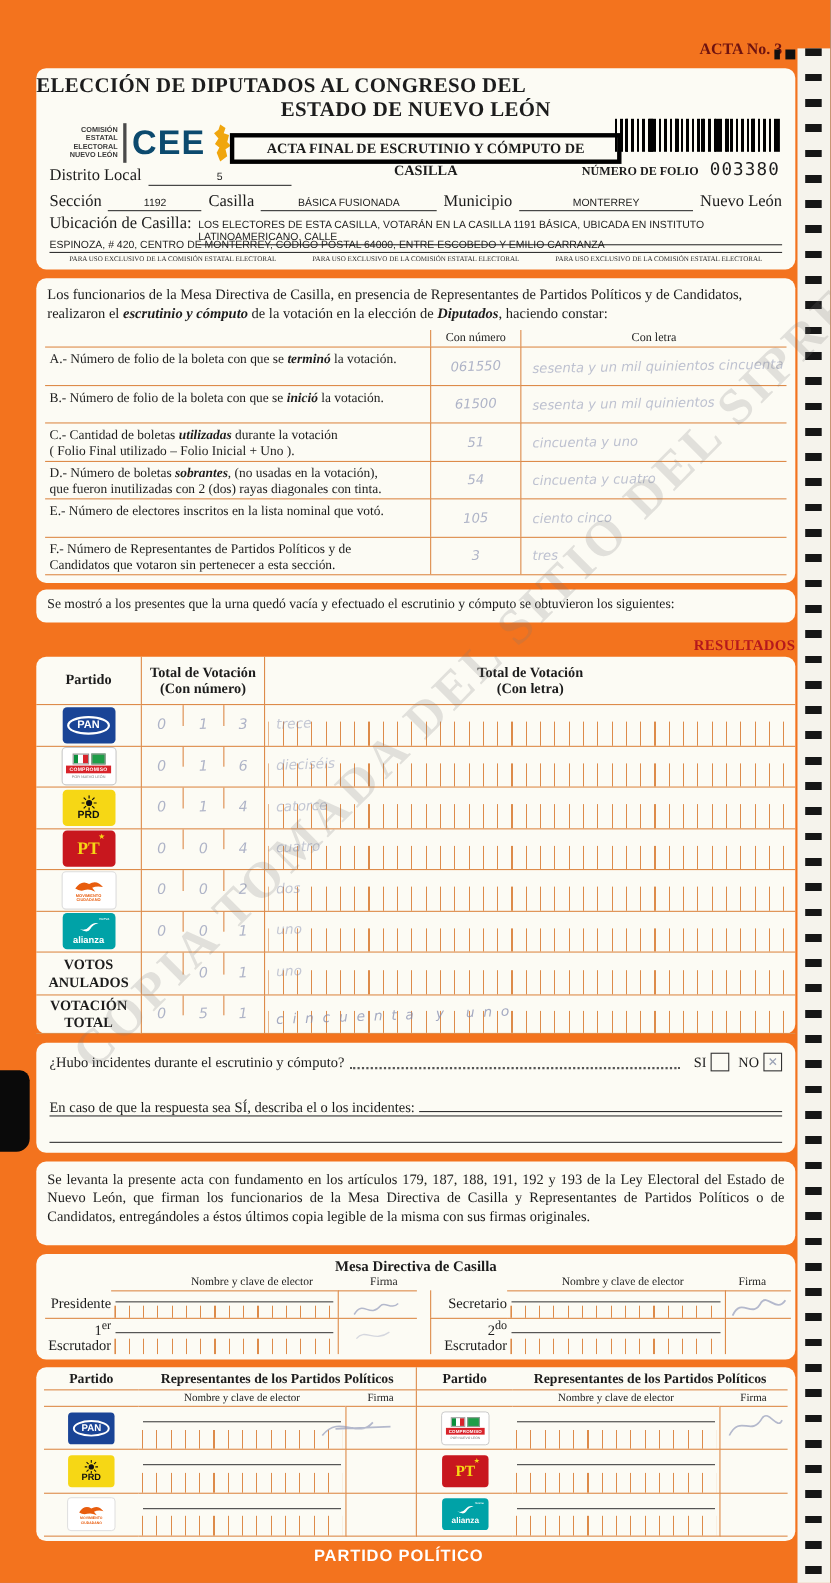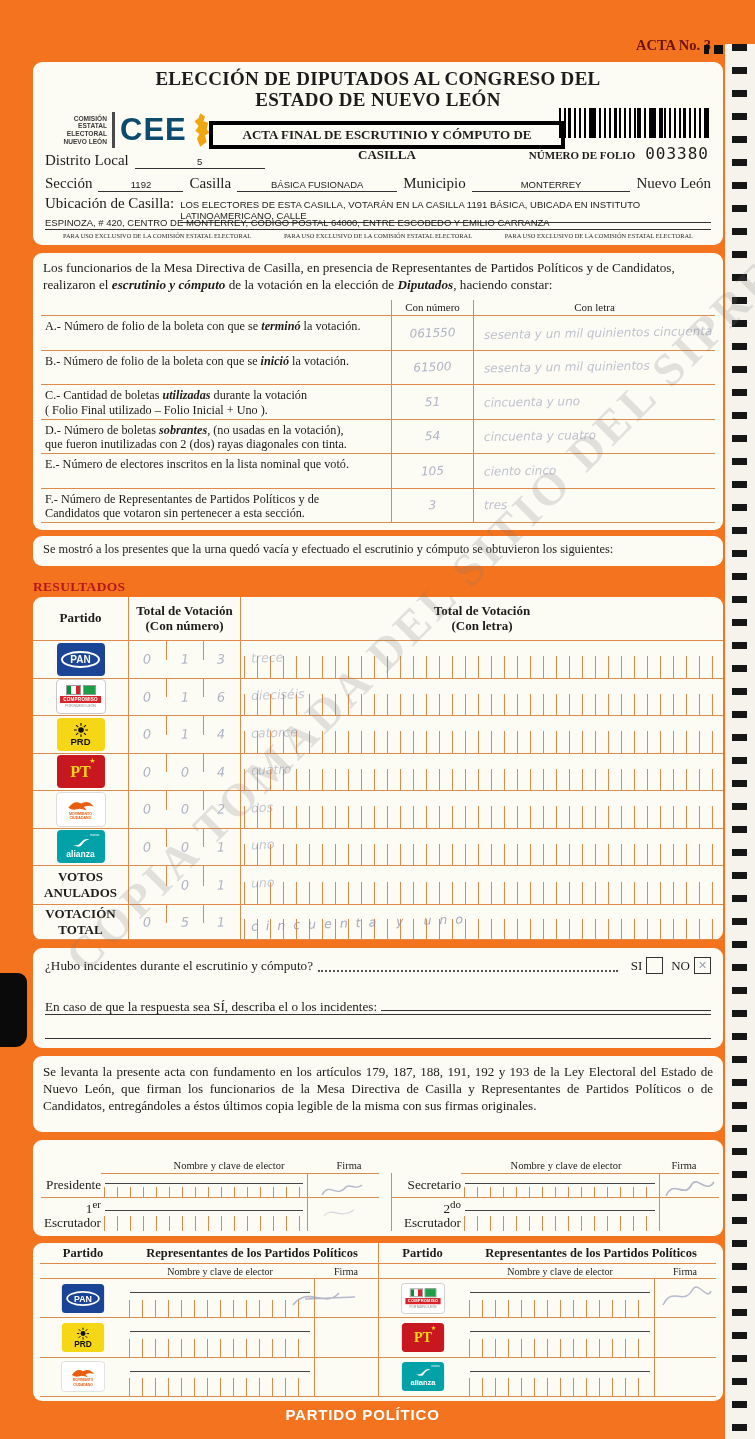--- a/index.html
+++ b/index.html
@@ -14,21 +14,21 @@
   .blob{position:absolute;left:0;top:973px;width:27px;height:74px;background:#0a0a0a;
         border-radius:0 9px 12px 0;z-index:6;}
   .wm{position:absolute;left:55px;top:945px;width:980px;transform:rotate(-45deg);
       transform-origin:0 0;font-weight:bold;font-size:46px;letter-spacing:4px;
       color:rgba(120,120,120,0.20);white-space:nowrap;z-index:30;pointer-events:none;}
   
   .panel{position:absolute;left:33px;width:690px;background:#fcfbf4;border-radius:9px;z-index:2;}
   .acta-no{position:absolute;right:44px;top:37px;font-weight:bold;font-size:14.5px;color:#6e1310;z-index:3;}
   
   .p1{top:62px;height:183px;}
-  .t1{position:absolute;top:6px;left:0;right:0;text-align:center;font-weight:bold;font-size:19px;letter-spacing:.3px;}
+  .t1{position:absolute;top:6px;left:0;right:0;text-align:left;font-weight:bold;font-size:19px;letter-spacing:.3px;}
   .t2{position:absolute;top:27px;left:0;right:0;text-align:center;font-weight:bold;font-size:19px;letter-spacing:.3px;}
   .ceelogo{position:absolute;left:12px;top:44px;display:flex;align-items:center;height:48px;}
   .org{font-family:"Liberation Sans",sans-serif;font-weight:bold;font-size:6.6px;line-height:7.6px;
        color:#3b3b3b;text-align:right;width:62px;}
   .ldiv{width:3px;height:36px;background:#4a4a4a;margin:0 5px;}
   .cee{font-family:"Liberation Sans",sans-serif;font-weight:900;font-size:31px;color:#0c4a6e;letter-spacing:1px;}
   .state{margin-left:2px;}
   .subbox{position:absolute;left:176px;top:59px;width:348px;height:20px;border:4px solid #000000;
           text-align:center;font-weight:bold;font-size:13px;line-height:20px;background:#fcfbf4;}
   .barcode{position:absolute;right:14px;top:46px;width:150px;height:30px;background:
@@ -58,21 +58,21 @@
   
   .hw{font-family:"DejaVu Sans",sans-serif;font-style:italic;color:#8089ad;opacity:.62;
       transform:rotate(-2deg);}
   .afn .hw{position:absolute;left:0;right:0;top:50%;transform:translateY(-50%) rotate(-2deg);
            text-align:center;font-size:12px;}
   .afw .hw{position:absolute;left:10px;top:50%;transform:translateY(-50%) rotate(-1deg);
            font-size:12px;white-space:nowrap;opacity:.5;}
   
   .p3{top:536px;height:30px;}
   .band{padding:6px 10px 0 10px;font-size:12.4px;}
-  .restitle{position:absolute;left:33px;width:690px;top:579px;text-align:left;z-index:2;
+  .restitle{position:absolute;left:33px;width:690px;top:579px;text-align:right;z-index:2;
             color:#b5181c;font-weight:bold;font-size:13.5px;letter-spacing:.3px;}
   
   .p4{top:597px;height:343px;}
   .rtab{position:absolute;inset:0;display:grid;grid-template-columns:95px 112px 1fr;
         grid-template-rows:44px repeat(6,37.5px) 39px 35px;}
   .rh{border-bottom:1px solid #dd8b4a;display:flex;flex-direction:column;justify-content:center;
       text-align:center;font-weight:bold;font-size:13px;line-height:1.15;}
   .rh.c2,.rh.c3{border-left:1px solid #dd8b4a;}
   .rc{border-bottom:1px solid #dd8b4a;position:relative;}
   .rc.n,.rc.w{border-left:1px solid #dd8b4a;}
@@ -500,20 +500,21 @@
     </div>
     <div class="fline fl1"></div>
     <div class="fline fl2"></div>
   </div>
 
   <div class="panel p6">
     <div class="legal">Se levanta la presente acta con fundamento en los artículos 179, 187, 188, 191, 192 y 193 de la Ley Electoral del Estado de Nuevo León, que firman los funcionarios de la Mesa Directiva de Casilla y Representantes de  Partidos Políticos o de Candidatos, entregándoles a éstos últimos copia legible de la misma con sus firmas originales.</div>
   </div>
 
   <div class="panel p7">
+    <div class="mtitle">Mesa Directiva de Casilla</div>
     <div class="mh mh1">Nombre y clave de elector</div>
     <div class="mh mh2">Firma</div>
     <div class="mh mh3">Nombre y clave de elector</div>
     <div class="mh mh4">Firma</div>
     <div class="mgrid">
       <div class="mcell mlbl">Presidente</div>
       <div class="mcell mname">
           <div class="mline"></div>
           <div class="comb"></div>
         </div>

